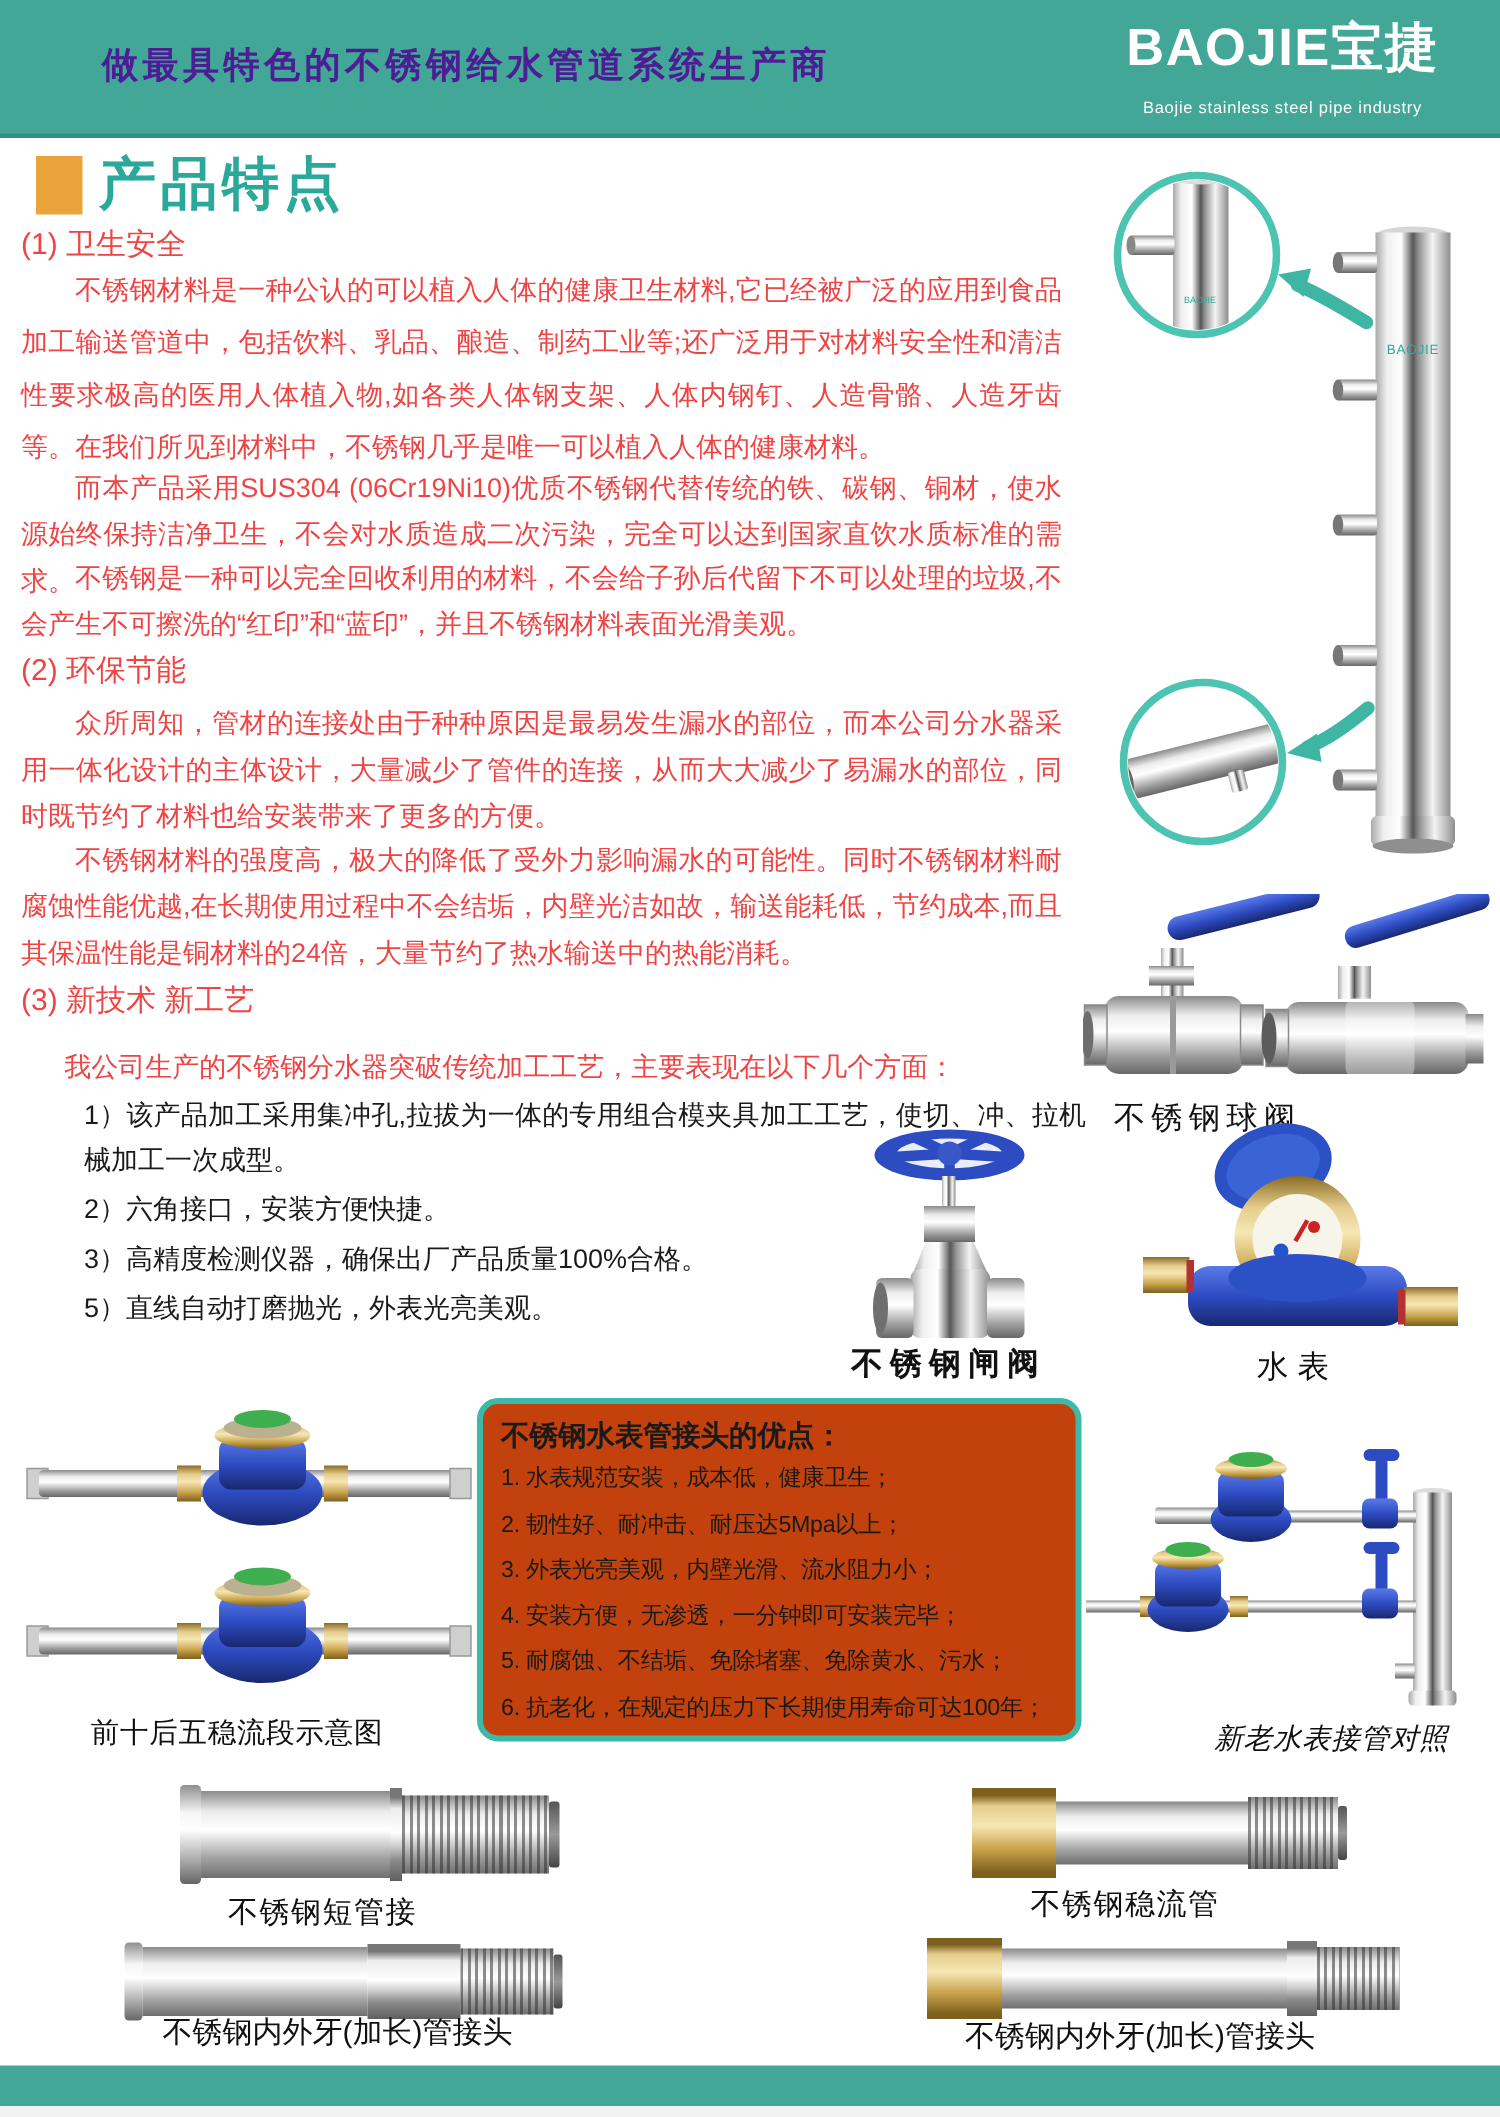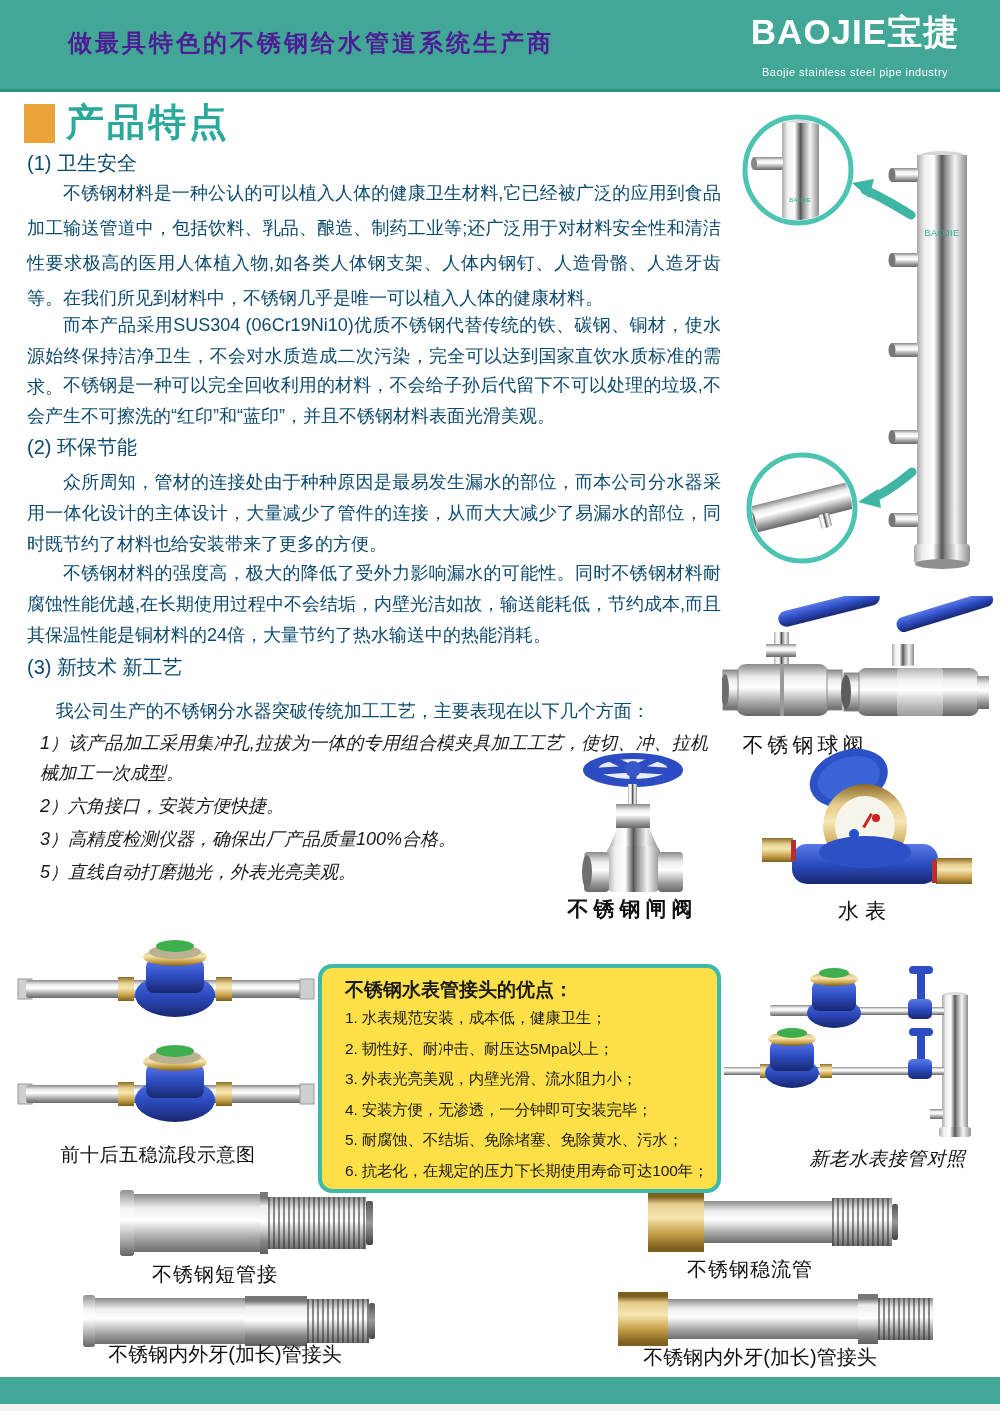--- a/index.html
+++ b/index.html
@@ -11,42 +11,42 @@
   .tagline{position:absolute;left:68px;top:27px;color:#4c1d95;font-size:24px;font-weight:bold;letter-spacing:3px;}
   .logo{position:absolute;right:20px;top:12px;text-align:center;color:#fff;width:250px;}
   .logo-main{font-size:35px;font-weight:bold;letter-spacing:1px;line-height:40px;}
   .logo-sub{font-size:11px;letter-spacing:.5px;margin-top:14px;}
   .footer{position:absolute;left:0;top:1377px;width:1000px;height:27px;background:#43A797;}
   .footer-strip{position:absolute;left:0;top:1404px;width:1000px;height:7px;background:#f2f2f2;}
   
   .title-square{position:absolute;left:24px;top:104px;width:31px;height:39px;background:#EBA33C;}
   .page-title{position:absolute;left:66px;top:97px;font-size:38px;font-weight:bold;color:#2AA89A;letter-spacing:3px;}
   
-  .tb{position:absolute;left:14px;width:694px;font-size:18px;line-height:31px;text-align:justify;color:#0c4a6e;margin-left:13px;}
+  .tb{position:absolute;left:14px;width:694px;font-size:18px;line-height:31px;text-align:justify;color:#ef4444;}
   .sec-head{font-size:20px;line-height:26px;}
   .ind{text-indent:2em;}
   #p-h1{top:150px} #p-1a{top:176px;line-height:35px} #p-1b{top:310px} #p-1c{top:370px}
   #p-h2{top:434px} #p-2a{top:467px} #p-2b{top:558px}
   #p-h3{top:654px} #p-3i{top:696px}
-  .plist{position:absolute;left:40px;top:728px;width:668px;font-size:18px;line-height:30px;font-style:italic;}
+  .plist{position:absolute;left:56px;top:728px;width:668px;font-size:18px;line-height:30px;}
   .plist .li{margin-bottom:3px;text-align:justify;}
   
   .figlabel{position:absolute;text-align:center;color:#111;}
   #lbl-ball{left:735px;top:731px;width:140px;font-size:21px;letter-spacing:4px;}
   #lbl-gate{left:555px;top:895px;width:155px;font-size:21px;letter-spacing:5px;font-weight:bold;}
   #lbl-meter{left:795px;top:897px;width:140px;font-size:21px;letter-spacing:6px;}
   #lbl-flow{left:3px;top:1142px;width:310px;font-size:19px;letter-spacing:.5px;}
   #lbl-comp{left:785px;top:1146px;width:205px;font-size:19px;letter-spacing:.5px;font-style:italic;}
   #lbl-short{left:90px;top:1261px;width:250px;font-size:20px;letter-spacing:1px;}
   #lbl-stable{left:625px;top:1256px;width:250px;font-size:20px;letter-spacing:1px;}
   #lbl-longL{left:80px;top:1341px;width:290px;font-size:20px;}
   #lbl-longR{left:610px;top:1344px;width:300px;font-size:20px;}
   
   .adv-box{position:absolute;left:318px;top:932px;width:403px;height:229px;box-sizing:border-box;
-           background:#fde047;border:4px solid #3CB9A8;border-radius:14px;padding:8px 10px 0 23px;z-index:5;margin-top:32px;}
+           background:#c2410c;border:4px solid #3CB9A8;border-radius:14px;padding:8px 10px 0 12px;z-index:5;}
   .adv-title{font-size:19px;font-weight:bold;line-height:27px;}
   .adv-item{font-size:15.5px;letter-spacing:-.2px;line-height:30.5px;white-space:nowrap;}
   
   .fig{position:absolute;}
   
   .fit{position:absolute;display:flex;align-items:center;}
   .f-flange{background:linear-gradient(180deg,#8f8f8f,#f5f5f5 28%,#ffffff 45%,#a5a5a5 78%,#666);border-radius:3px;}
   .f-tube{background:linear-gradient(180deg,#8a8a8a,#ededed 24%,#ffffff 45%,#a0a0a0 78%,#6f6f6f);}
   .f-hex{background:linear-gradient(180deg,#777 0,#777 10%,#ececec 22%,#ffffff 48%,#cfcfcf 62%,#8a8a8a 78%,#5f5f5f 100%);}
   .f-thread{background:repeating-linear-gradient(90deg,rgba(50,50,50,.55) 0 2px,rgba(255,255,255,0) 2px 5px),

